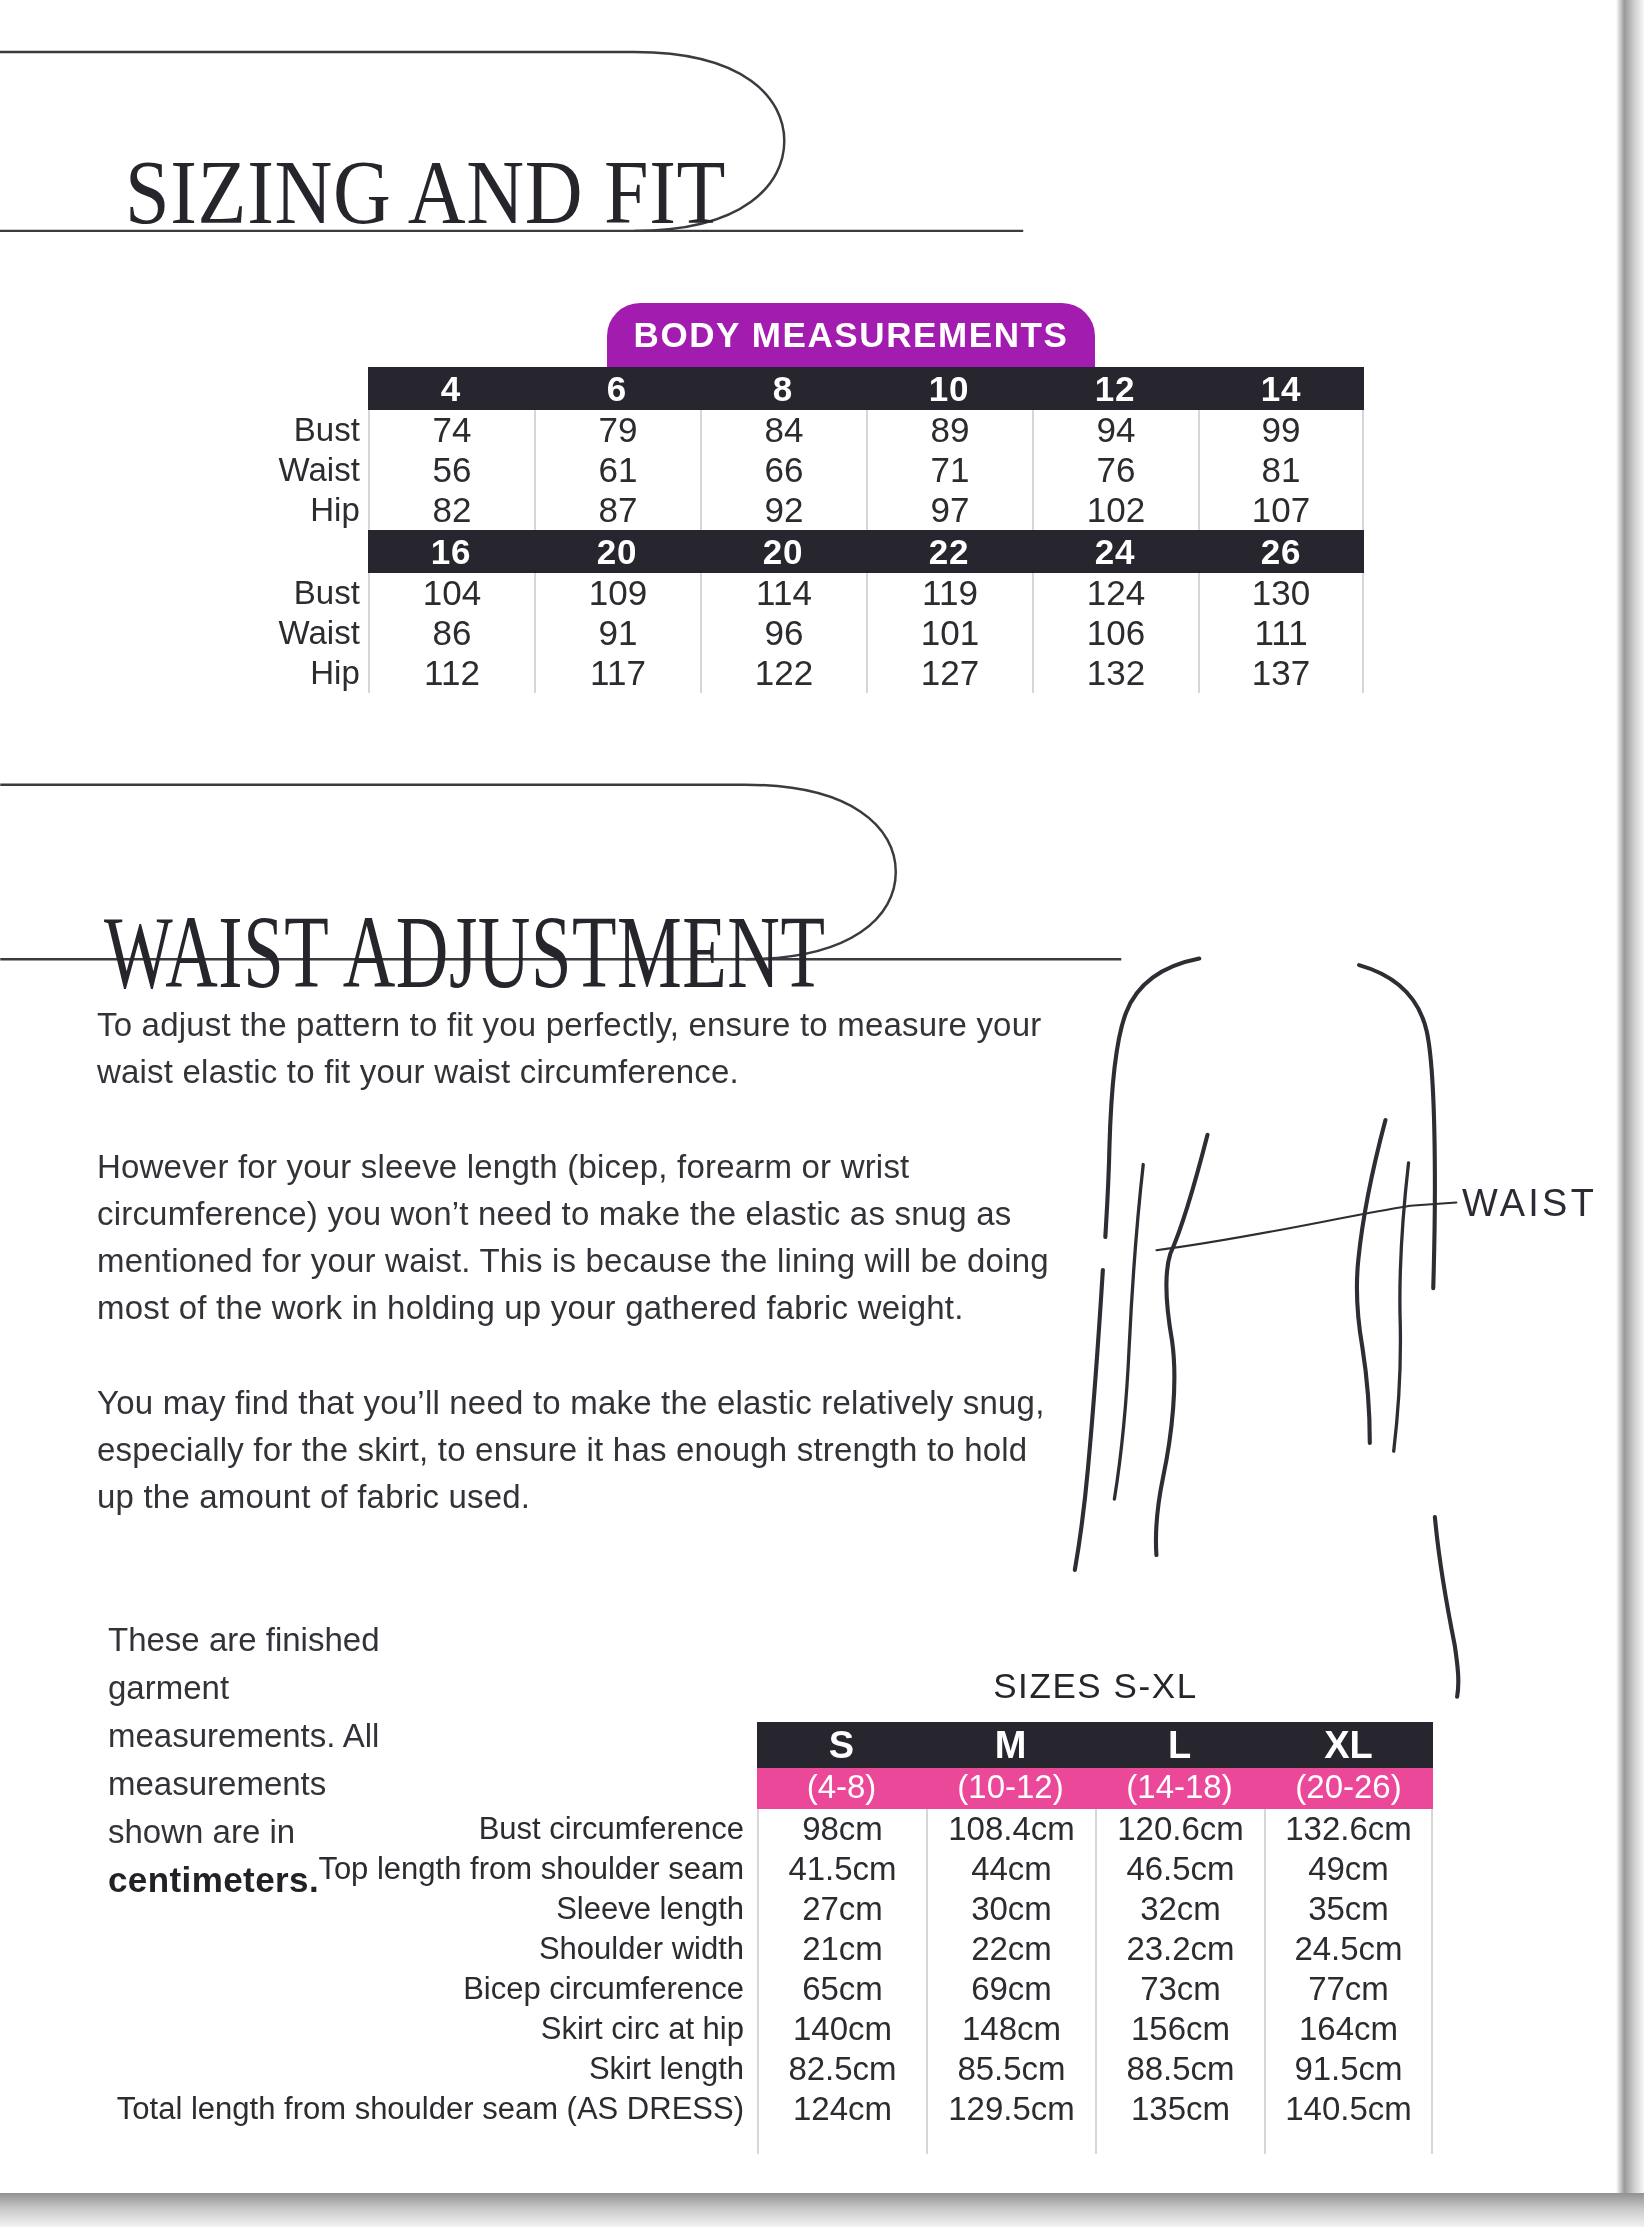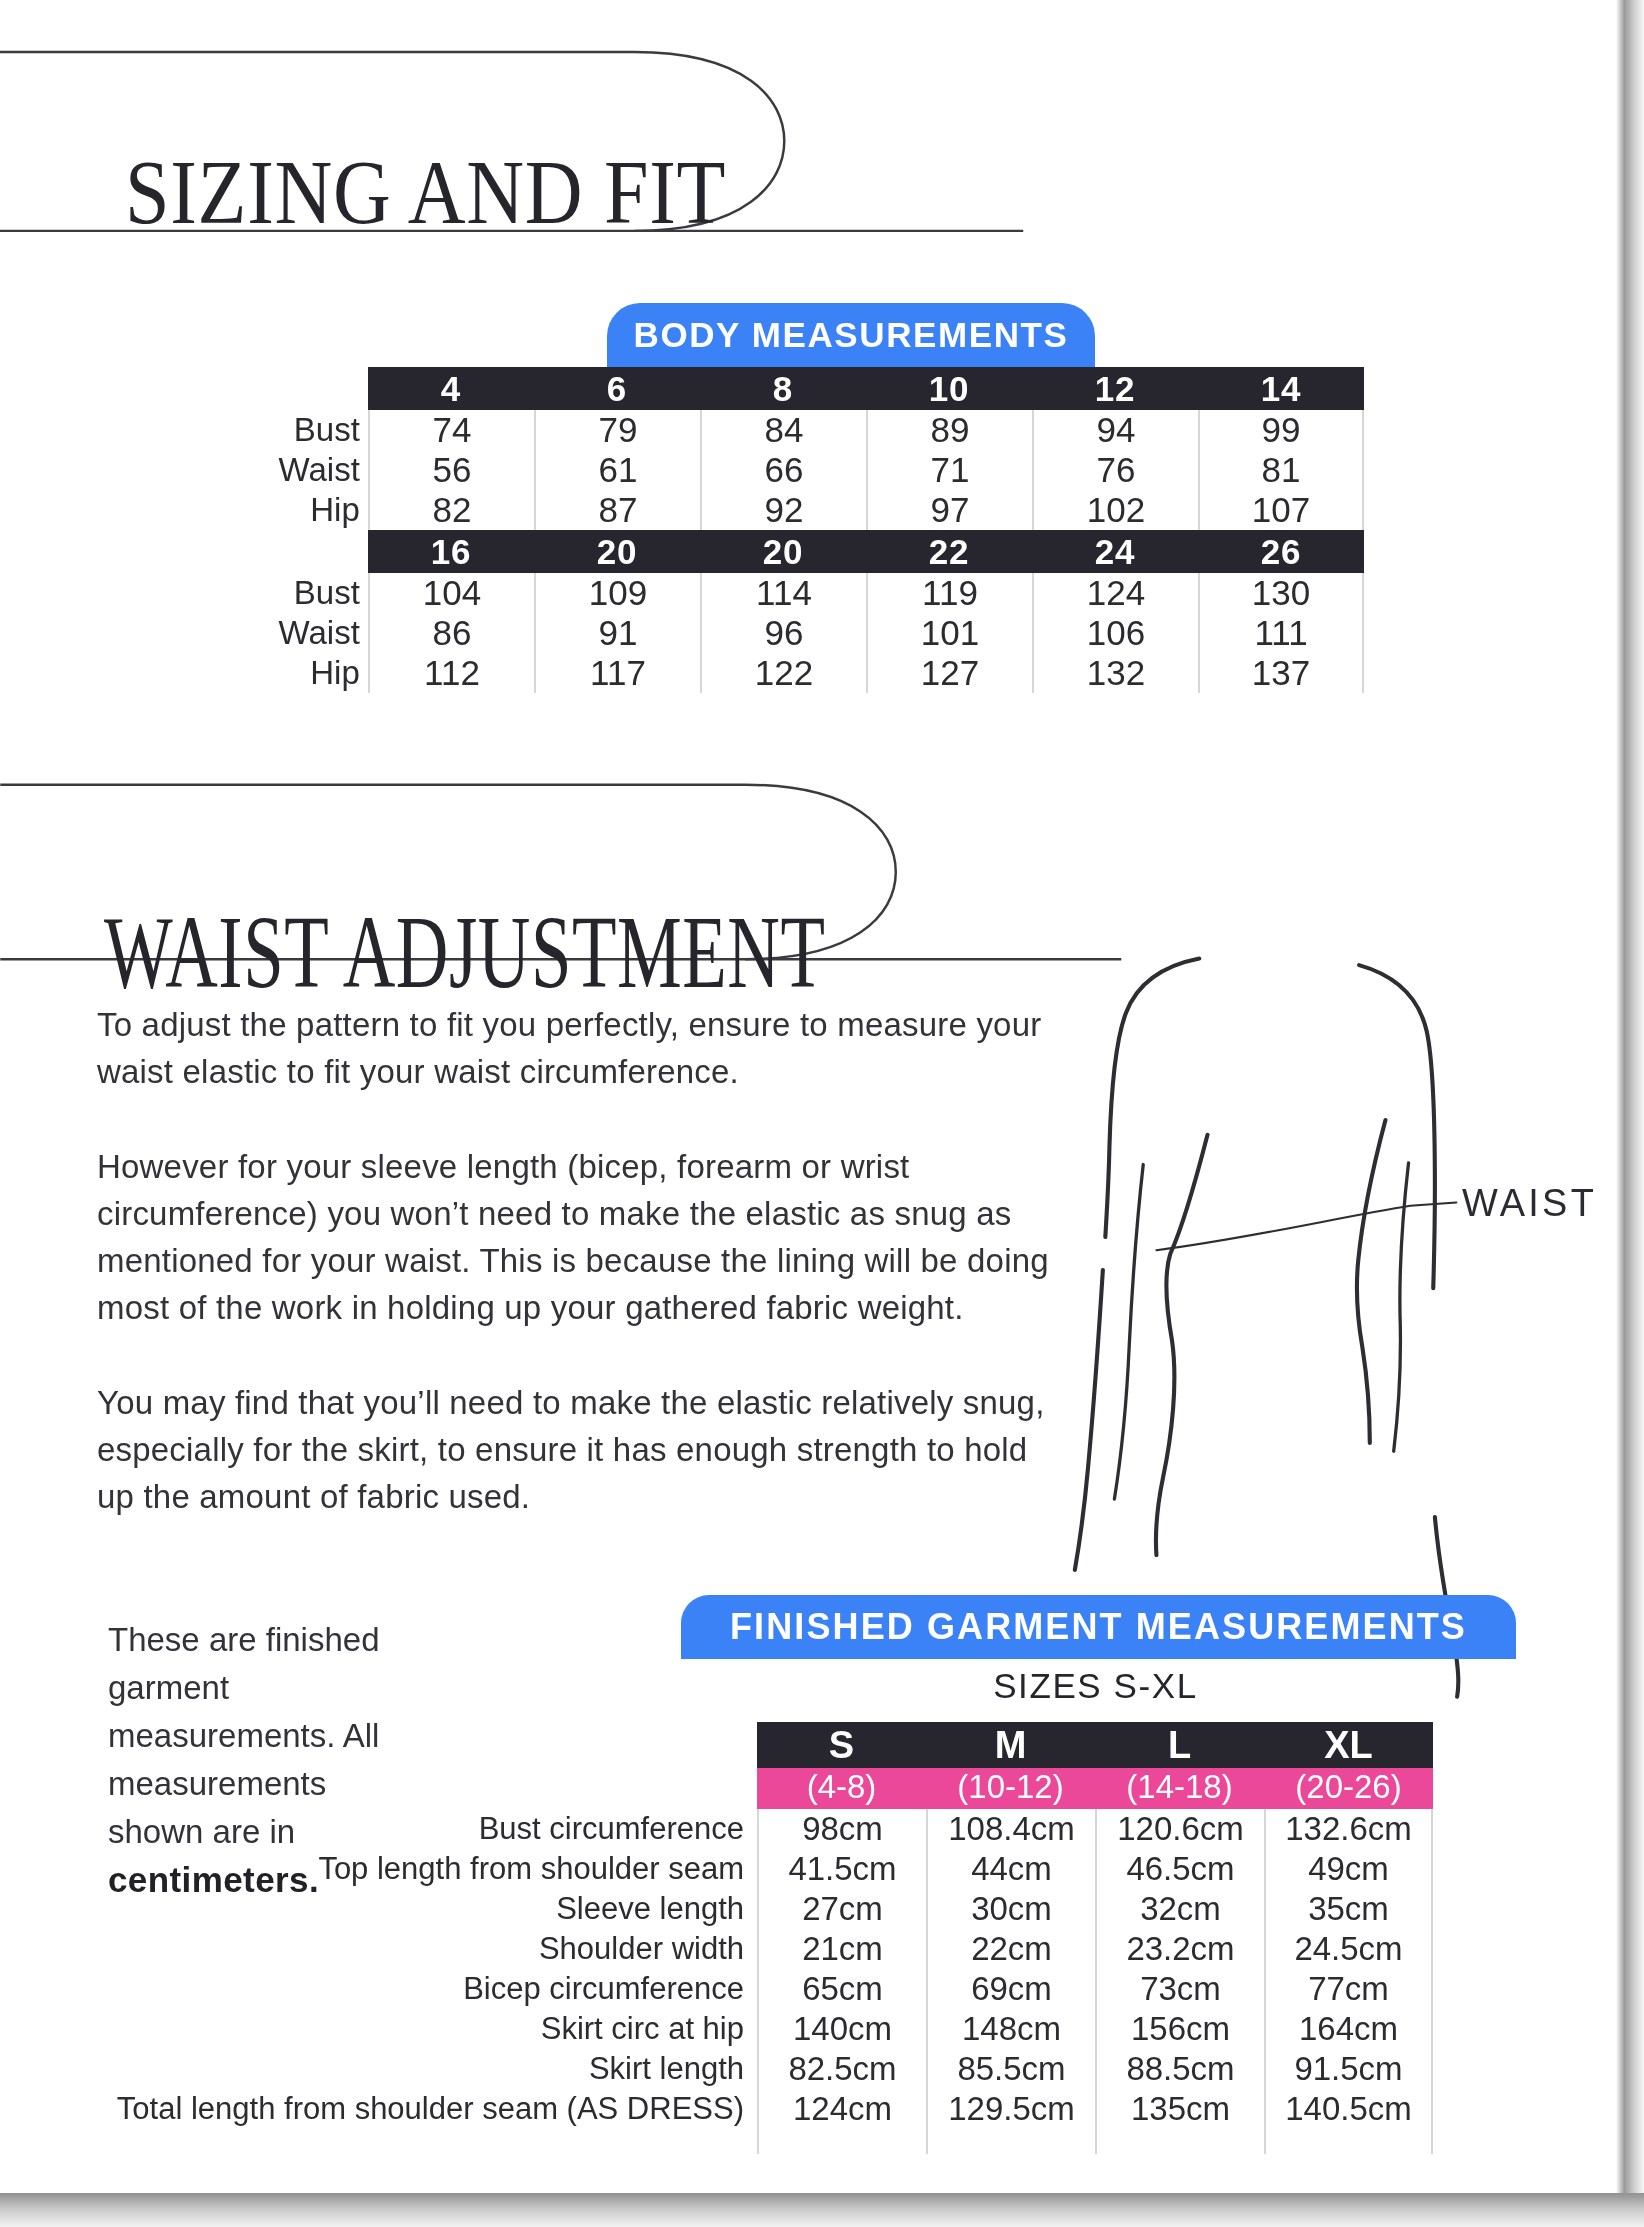--- a/index.html
+++ b/index.html
@@ -5,21 +5,21 @@
   html,body{margin:0;padding:0;background:#ffffff;}
   .page{position:relative;width:1644px;height:2227px;background:#ffffff;overflow:hidden;
         font-family:"Liberation Sans",sans-serif;color:#2f2e33;padding-left:40px;}
   svg{display:block;}
   
   .display-title{position:absolute;font-family:"Liberation Serif",serif;color:#26252b;
         line-height:1;white-space:nowrap;transform-origin:left top;font-weight:400;}
   .t-sizing{left:125px;top:84px;font-size:92px;transform:scaleX(.87);letter-spacing:0.8px;}
   .t-waist{left:104px;top:814px;font-size:104px;transform:scaleX(.70);letter-spacing:0.8px;}
   
-  .badge{position:absolute;background:#3b82f6;color:#ffffff;display:flex;align-items:center;
+  .badge{position:absolute;background:#a21caf;color:#ffffff;display:flex;align-items:center;
         justify-content:center;font-weight:bold;}
   .badge-body{left:607px;top:303px;width:488px;height:64px;border-radius:33px 33px 0 0;
         font-size:35px;letter-spacing:1.6px;}
   .badge-finished{left:681px;top:1595px;width:835px;height:64px;border-radius:28px 28px 0 0;
         font-size:36px;letter-spacing:2.1px;}
   .subtitle{position:absolute;left:758px;top:1666px;width:675px;text-align:center;
         font-size:35px;font-weight:normal;letter-spacing:1.6px;color:#26252b;}
   
   .btable{position:absolute;left:272px;top:367px;display:grid;
         grid-template-columns:96px repeat(6,166px);}
@@ -164,21 +164,20 @@
       <path stroke-width="4" d="M440,262 C432,332 428,398 430,460 C431,514 428,562 422,612"></path>
     </g>
     <text x="505" y="327" font-size="46" letter-spacing="4" fill="#2b2b33">WAIST</text>
   </svg>
 
   <div class="note">
     <span>These are finished garment measurements. All measurements shown are in</span>
     <strong>centimeters.</strong>
   </div>
 
-  <div class="badge badge-finished">FINISHED GARMENT MEASUREMENTS</div>
   <div class="subtitle">SIZES S-XL</div>
 
   <div class="ftable">
     <div class="fhs"></div>
     <div class="fh1">S</div>
     <div class="fh1">M</div>
     <div class="fh1">L</div>
     <div class="fh1">XL</div>
 
     <div class="fhs"></div>

